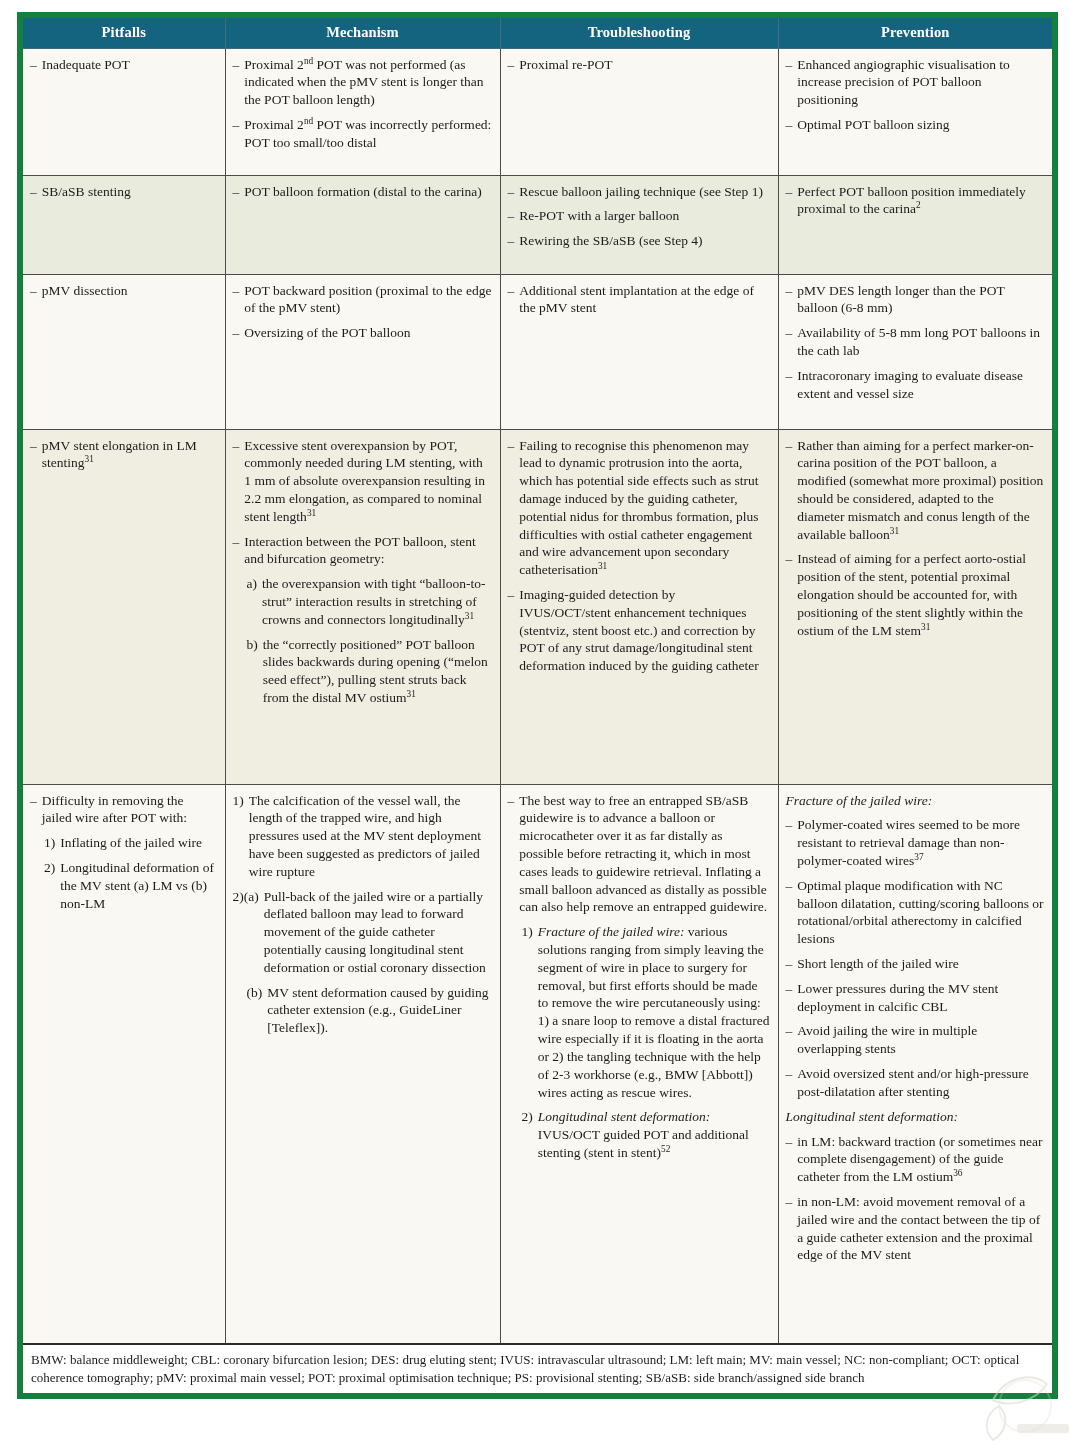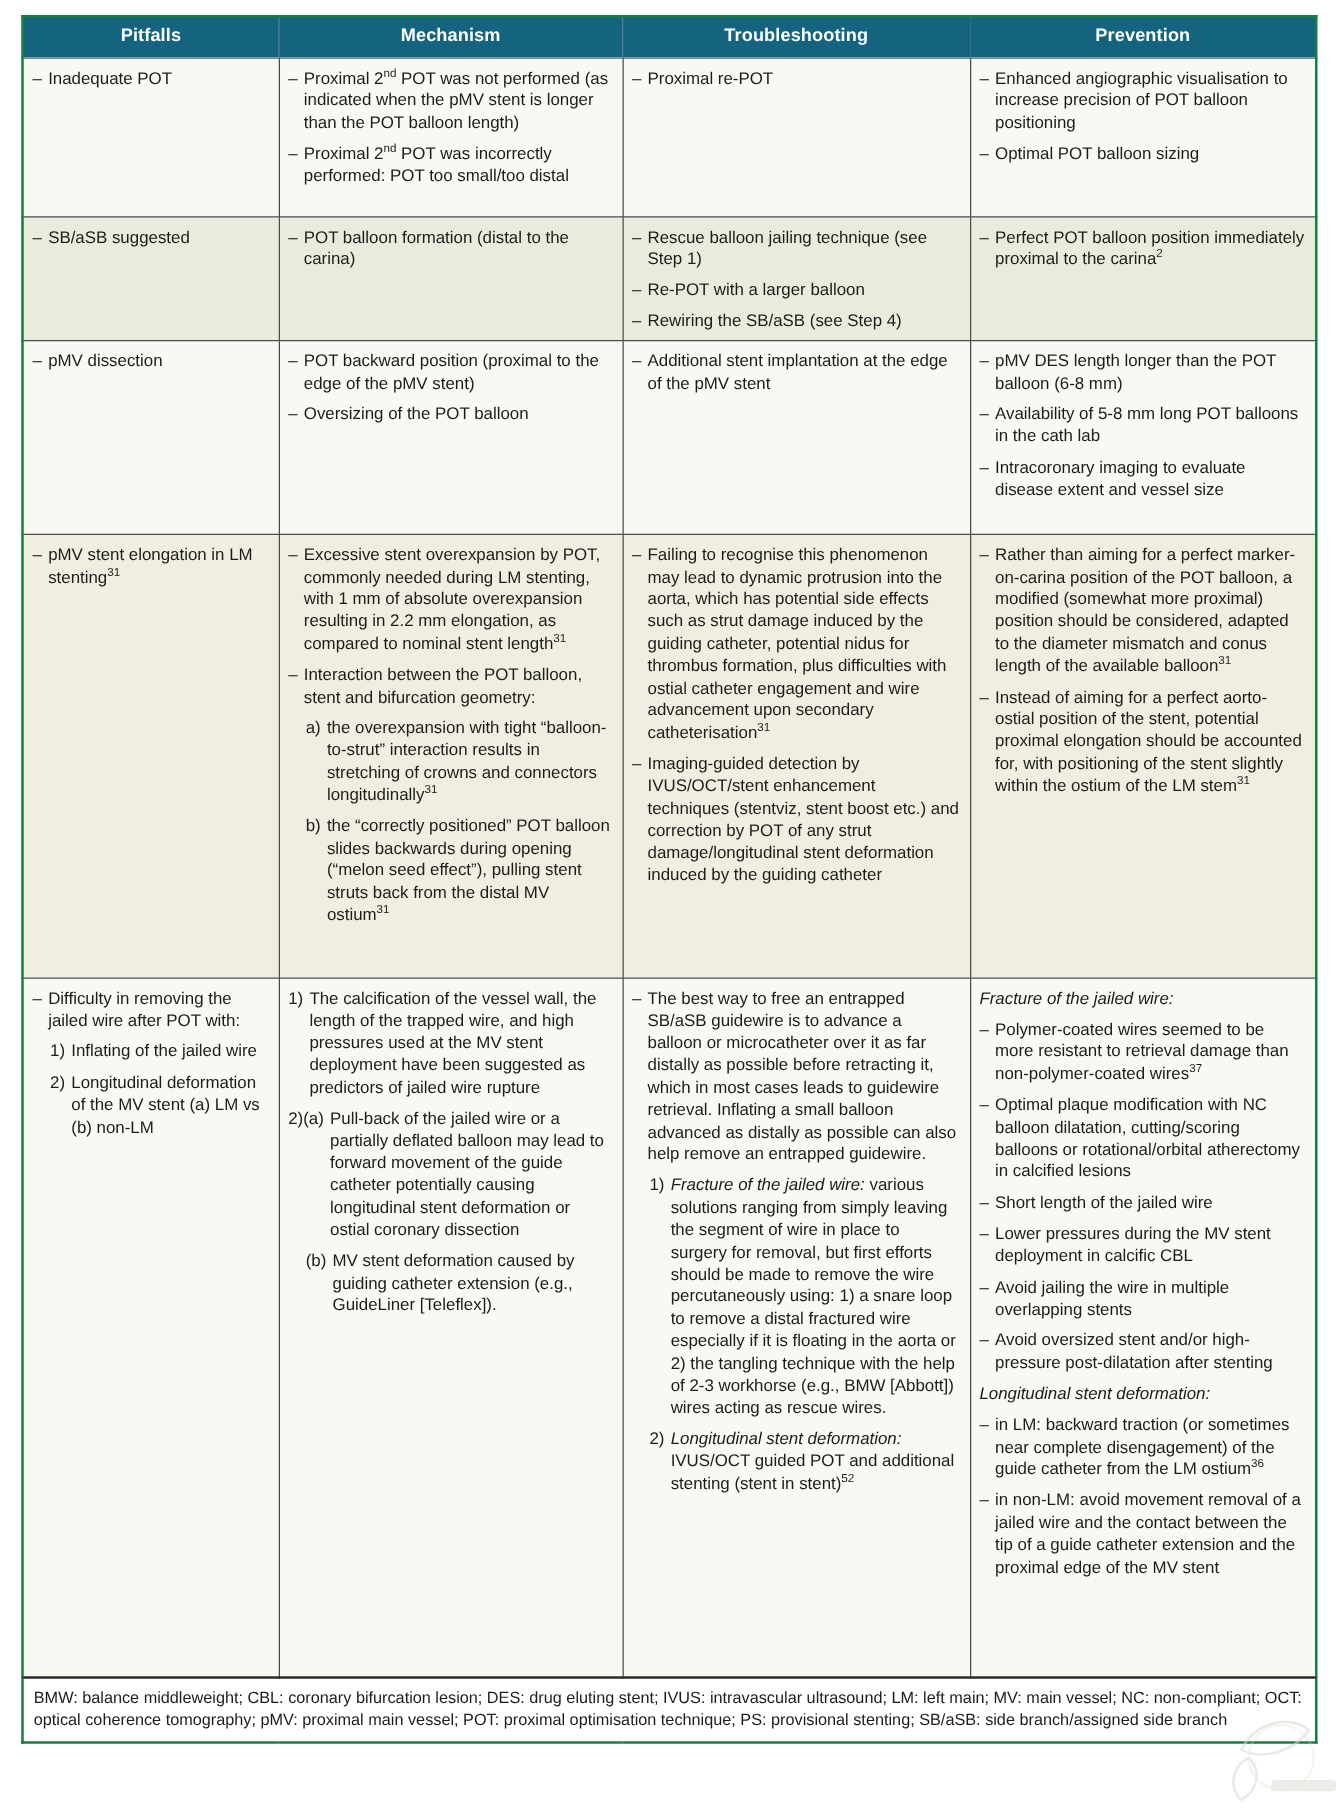--- a/index.html
+++ b/index.html
@@ -9,21 +9,22 @@
     font-family:"Liberation Sans","DejaVu Sans",sans-serif;
     color:#1c1c1c;
   }
   .page { position:absolute; left:17px; top:12px; width:1035px; }
   .table-title {
     font-size:15.5px; font-weight:bold; color:#111;
     margin:3px 0 9px 0; letter-spacing:-0.1px;
   }
   table.main {
     width:1035px; table-layout:fixed; border-collapse:collapse;
-    border:2px solid #15803d;
+    border:6px solid #15803d;
+    font-family:Liberation Serif, serif;
   }
   th, td {
     border:1px solid #4c4c4c; vertical-align:top;
     font-size:13.5px; line-height:1.32;
   }
   thead th {
     background:#15647f; color:#ffffff; font-weight:bold;
     font-size:14.5px; text-align:center; height:33px;
     vertical-align:middle; border:1px solid #3c6d80;
     border-top:none; letter-spacing:0.1px;
@@ -104,21 +105,21 @@
             <div class="para">
               <span class="marker">–</span>
               <span class="body">Optimal POT balloon sizing</span>
             </div>
           </td>
         </tr>
         <tr class="row2">
           <td>
             <div class="para">
               <span class="marker">–</span>
-              <span class="body">SB/aSB suggested</span>
+              <span class="body">SB/aSB stenting</span>
             </div>
           </td>
           <td>
             <div class="para">
               <span class="marker">–</span>
               <span class="body">POT balloon formation (distal to the carina)</span>
             </div>
           </td>
           <td>
             <div class="para">

